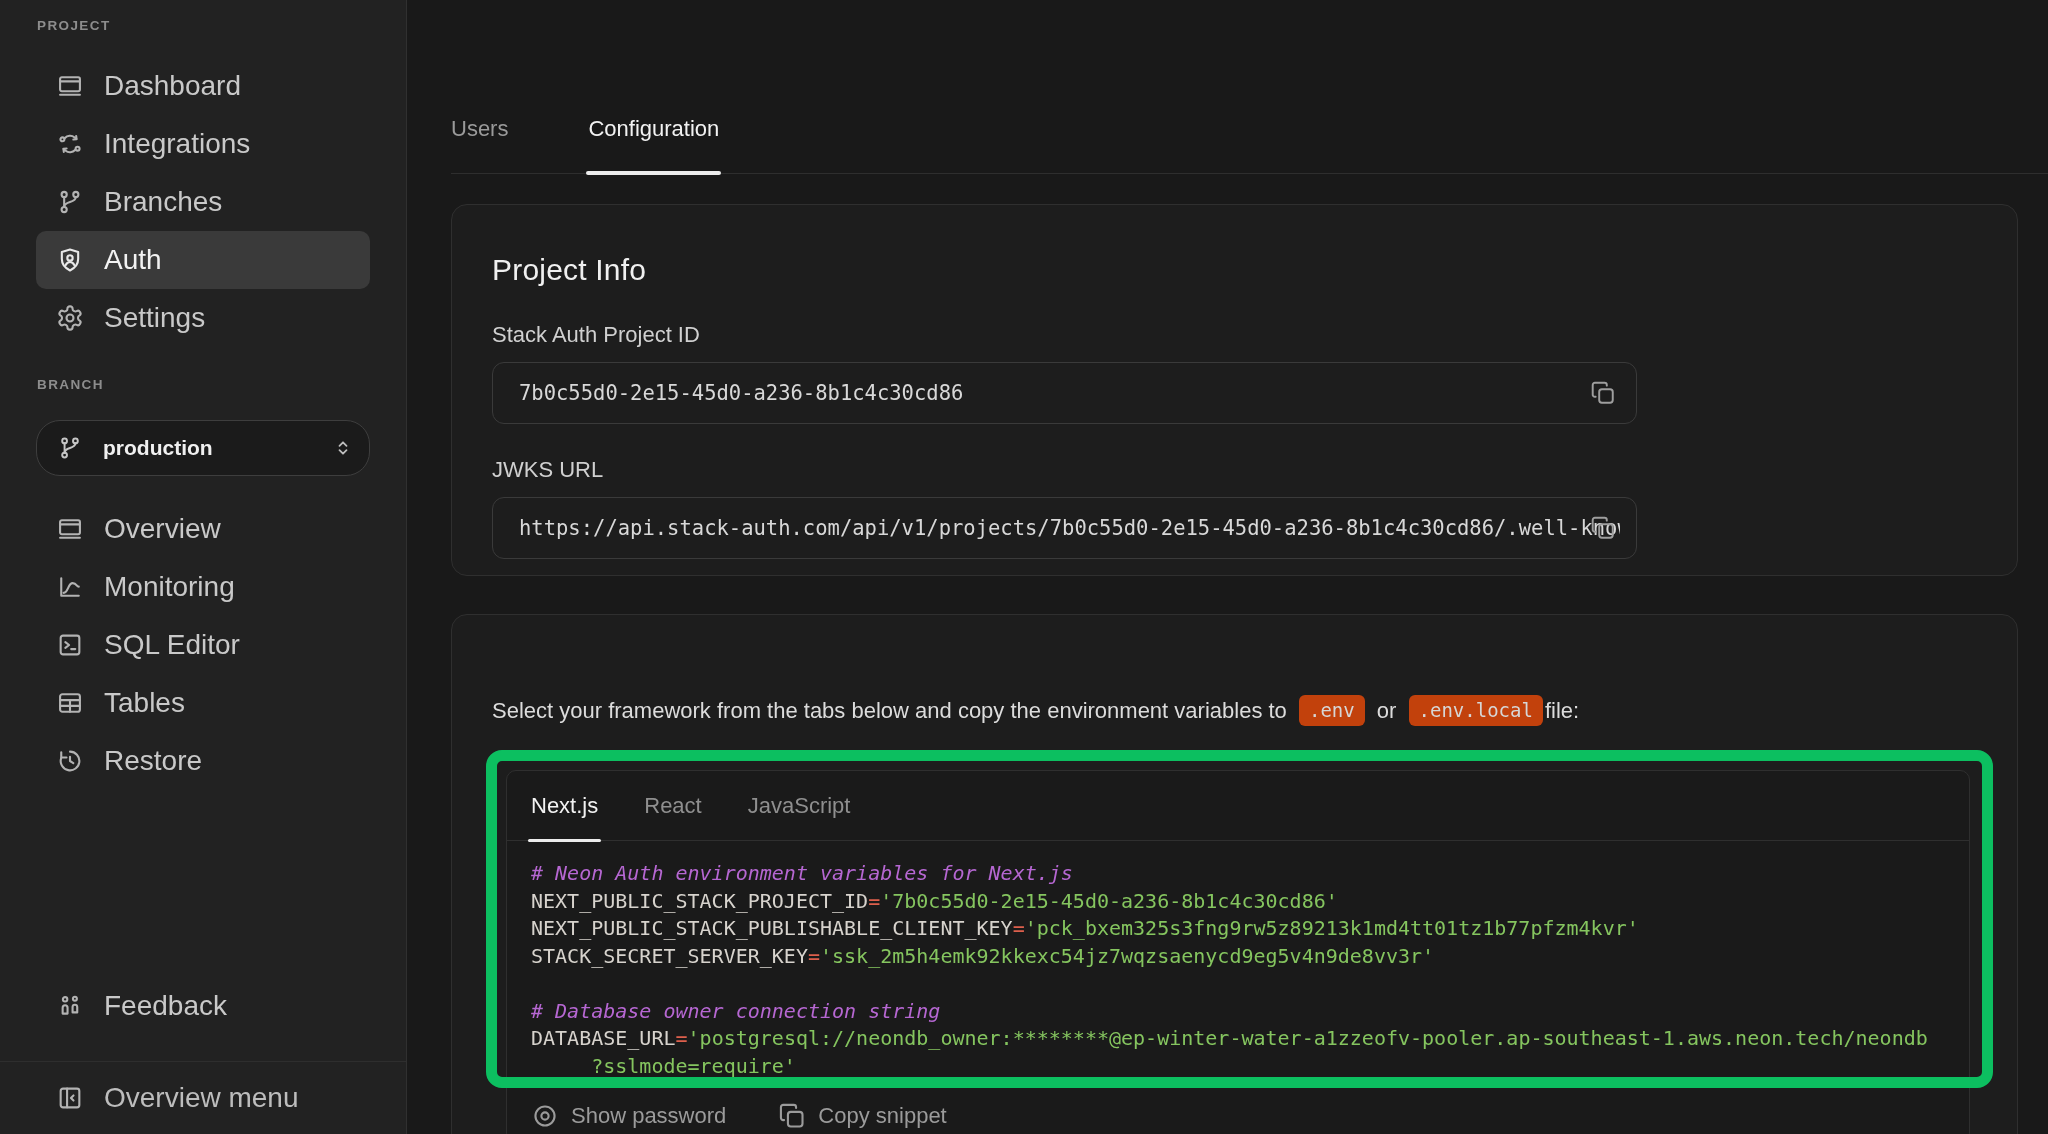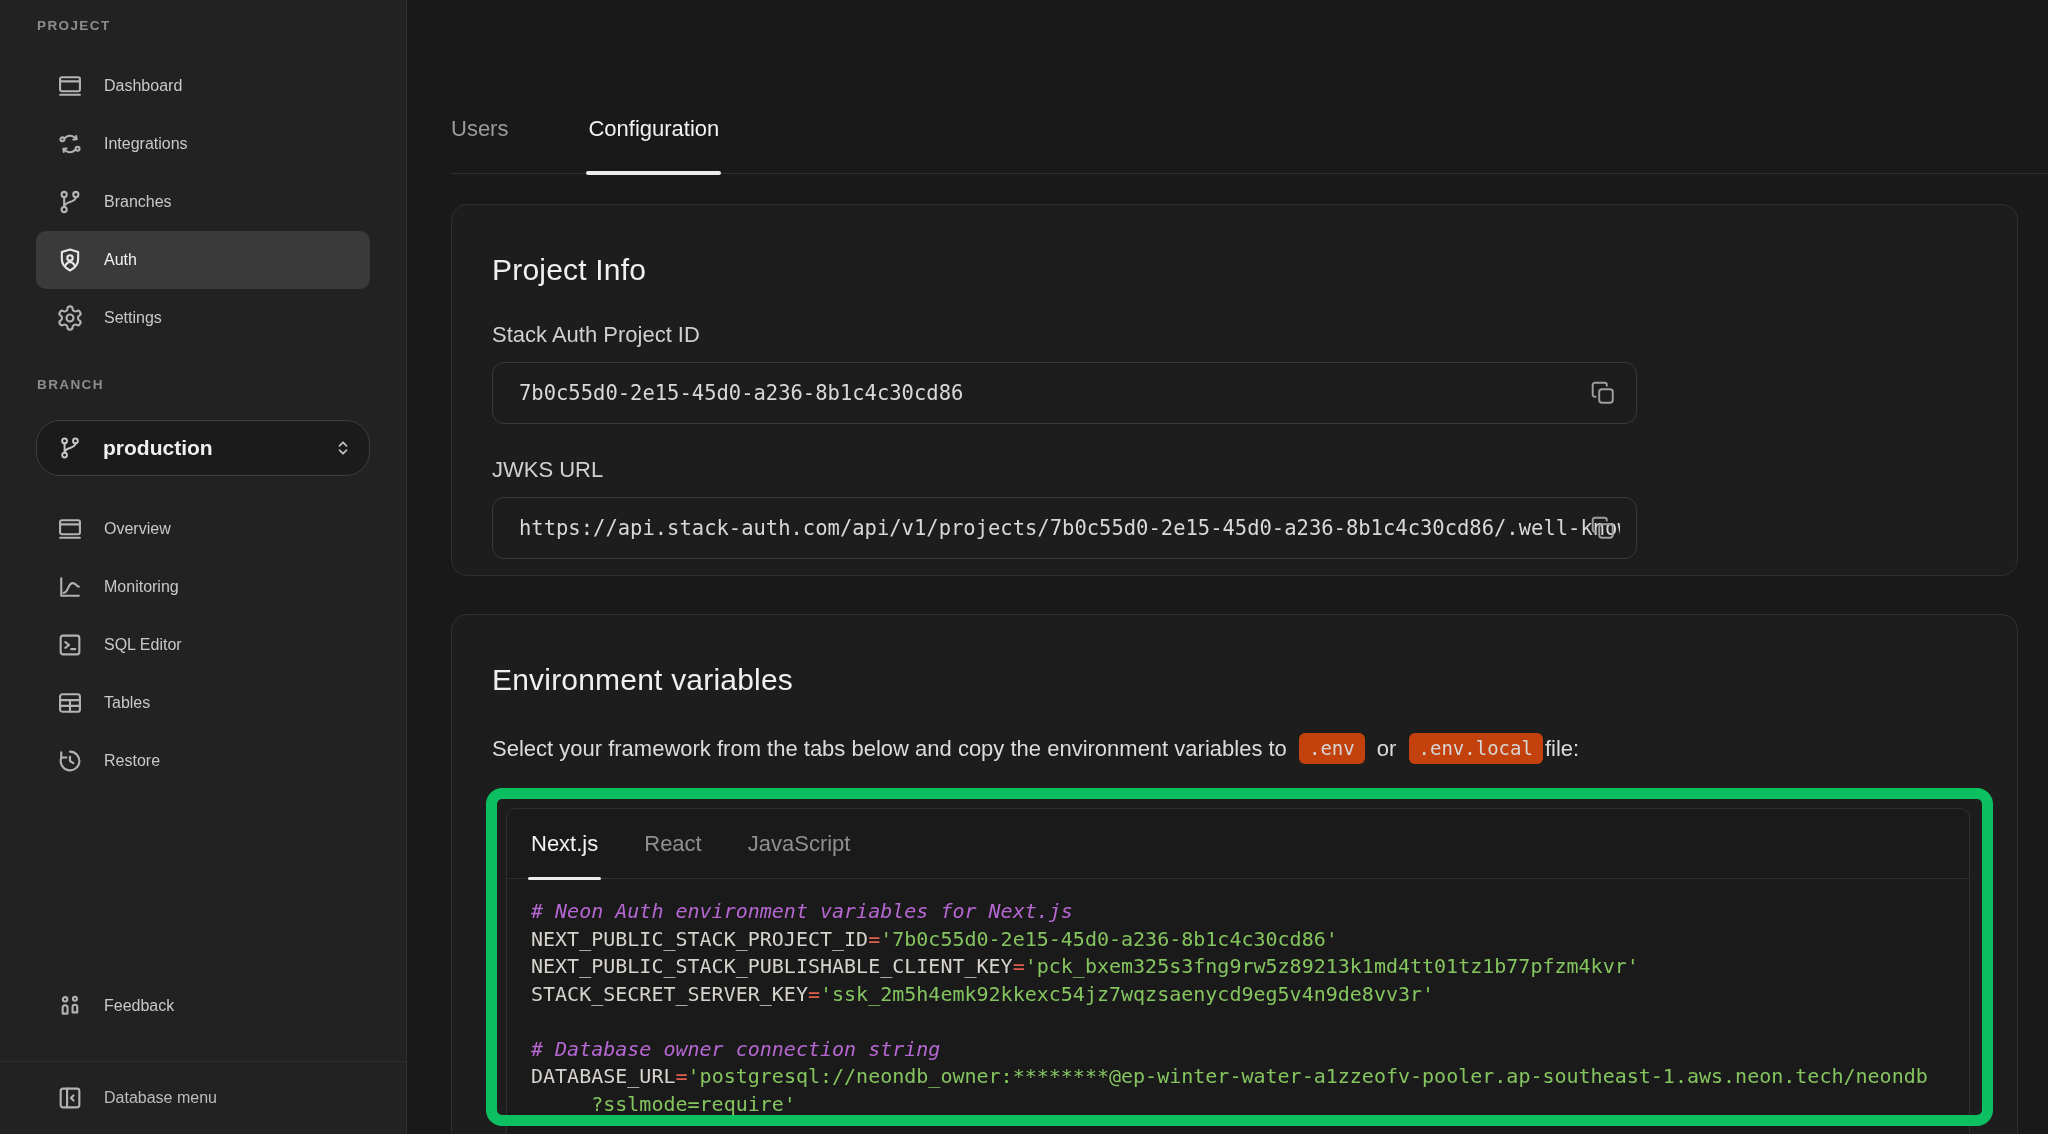--- a/index.html
+++ b/index.html
@@ -14,21 +14,21 @@
   .icon{display:inline-flex;align-items:center;justify-content:center;line-height:0;}
   .icon svg{stroke:currentColor;fill:none;stroke-width:1.8;stroke-linecap:round;stroke-linejoin:round;}
 
   
   .sidebar{position:absolute;left:0;top:0;width:407px;height:1134px;background:var(--sidebar-bg);border-right:1px solid #303030;display:flex;flex-direction:column;}
   .side-label{margin:18px 0 8px 37px;font-size:13.5px;font-weight:700;letter-spacing:1.4px;color:var(--label);}
   .side-label.branch{margin-top:30px;}
   .side-nav{display:flex;flex-direction:column;flex:none;}
   .side-nav.first{margin-top:16px;}
   .side-nav.branchnav{margin-top:24px;}
-  .side-item{margin:0 36px;height:58px;flex:none;border-radius:10px;display:flex;align-items:center;gap:20px;padding-left:20px;color:var(--txt);font-size:16px;cursor:pointer;text-align:center;}
+  .side-item{margin:0 36px;height:58px;flex:none;border-radius:10px;display:flex;align-items:center;gap:20px;padding-left:20px;color:var(--txt);font-size:28px;cursor:pointer;text-align:center;}
   .side-item .icon{color:#b3b3b3;}
   .side-item .icon svg{width:28px;height:28px;}
   .side-item.active{background:var(--pill);color:var(--txt-bright);font-weight:500;}
   .side-item.active .icon{color:#e9e9e9;}
   .branch-select{margin:20px 36px 0 36px;height:56px;flex:none;border:1px solid #3e3e3e;background:#1b1b1b;border-radius:24px;display:flex;align-items:center;gap:20px;padding:0 14px 0 20px;color:#f0f0f0;font-size:21px;font-weight:600;cursor:pointer;}
   .branch-select .icon{color:#c6c6c6;}
   .branch-select .icon svg{width:26px;height:26px;}
   .branch-select .updown{margin-left:auto;color:#bdbdbd;}
   .branch-select .updown svg{width:24px;height:24px;}
   .spacer{flex:1;}
@@ -225,21 +225,21 @@
       </nav>
     <div class="side-footer">
       <div class="side-item">
         <span class="icon">
             <svg viewBox="0 0 24 24">
               <rect x="4" y="4" width="16" height="16" rx="2"></rect>
               <path d="M9.5 4v16"></path>
               <path d="M15 9.8L12.8 12l2.2 2.2"></path>
             </svg>
           </span>
-        <span>Database menu</span>
+        <span>Overview menu</span>
       </div>
     </div>
   </aside>
 
   <main class="main">
     <div class="tabbar" id="main-tabs">
         <div class="tab">Users</div>
         <div class="tab active">Configuration</div>
       </div>
 
@@ -267,21 +267,20 @@
                   <rect x="8.5" y="8.5" width="12.5" height="12.5" rx="2.5"></rect>
                   <path d="M5.2 15.5h-.7a2 2 0 0 1-2-2v-9a2 2 0 0 1 2-2h9a2 2 0 0 1 2 2v.7"></path>
                 </svg>
               </span>
             </span>
           </div>
         </div>
     </section>
 
     <section class="card env">
-      <div class="card-title">Environment variables</div>
       <div class="desc" id="env-desc"><span>Select your framework from the tabs below and copy the environment variables to </span><span class="chip">.env</span><span> or </span><span class="chip last">.env.local</span><span>file:</span></div>
 
       <div class="panel-wrap">
         <div class="panel">
           <div class="panel-tabs" id="framework-tabs">
               <div class="ftab active">Next.js</div>
               <div class="ftab">React</div>
               <div class="ftab">JavaScript</div>
             </div>
           <div class="code" id="code-block"><div class="code-line"><span class="tok-comment"># Neon Auth environment variables for Next.js</span></div><div class="code-line"><span class="tok-var">NEXT_PUBLIC_STACK_PROJECT_ID</span><span class="tok-op">=</span><span class="tok-string">'7b0c55d0-2e15-45d0-a236-8b1c4c30cd86'</span></div><div class="code-line"><span class="tok-var">NEXT_PUBLIC_STACK_PUBLISHABLE_CLIENT_KEY</span><span class="tok-op">=</span><span class="tok-string">'pck_bxem325s3fng9rw5z89213k1md4tt01tz1b77pfzm4kvr'</span></div><div class="code-line"><span class="tok-var">STACK_SECRET_SERVER_KEY</span><span class="tok-op">=</span><span class="tok-string">'ssk_2m5h4emk92kkexc54jz7wqzsaenycd9eg5v4n9de8vv3r'</span></div><div class="code-line"></div><div class="code-line"><span class="tok-comment"># Database owner connection string</span></div><div class="code-line"><span class="tok-var">DATABASE_URL</span><span class="tok-op">=</span><span class="tok-string">'postgresql://neondb_owner:********@ep-winter-water-a1zzeofv-pooler.ap-southeast-1.aws.neon.tech/neondb</span></div><div class="code-line"><span class="tok-string">     ?sslmode=require'</span></div></div>

